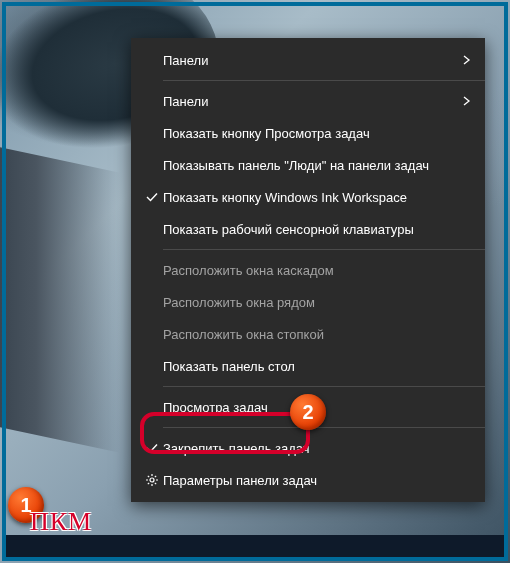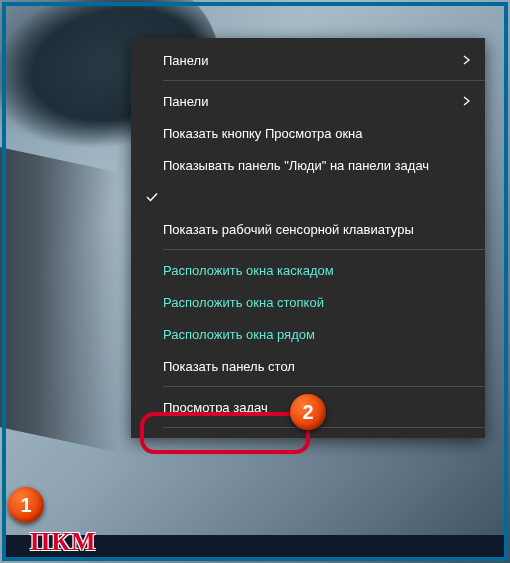--- a/index.html
+++ b/index.html
@@ -40,38 +40,38 @@
     padding:6px 0;
   }
   .mi {
     display:flex; align-items:center; height:32px;
     padding:0 14px 0 10px; position:relative;
     cursor:default;
   }
   .mi .icon { width:22px; display:flex; align-items:center; justify-content:center; flex-shrink:0; }
   .mi .label { flex:1; white-space:nowrap; overflow:hidden; }
   .mi .arrow { width:14px; text-align:right; flex-shrink:0; }
-  .mi.disabled .label { color:#5eead4; }
+  .mi.disabled .label { color:#a3a3a3; }
   .sep { height:1px; background:#4a4a4a; margin:4px 0 4px 32px; }
   .check svg, .gear svg { display:block; }
   .highlight {
     position:absolute; border:4px solid #d5002a; border-radius:14px;
     pointer-events:none;
   }
   .badge {
     position:absolute; width:36px; height:36px; border-radius:50%;
     background: radial-gradient(circle at 35% 30%, #ff7a33, #e53a00 70%);
     box-shadow:0 2px 5px rgba(0,0,0,0.6), inset -2px -2px 5px rgba(0,0,0,0.3);
     color:#fff; font-weight:700; font-size:20px; line-height:36px; text-align:center;
     font-family:Arial, sans-serif;
   }
   .pkm {
-    position:absolute; left:30px; bottom:6px;
+    position:absolute; left:30px; bottom:26px;
     font-family:"Times New Roman", Georgia, serif;
-    font-weight:700; font-size:26px; letter-spacing:1px;
+    font-weight:400; font-size:26px; letter-spacing:1px;
     color:#d5002a;
     text-shadow:-1px -1px 0 #fff,1px -1px 0 #fff,-1px 1px 0 #fff,1px 1px 0 #fff;
   }
 </style>
 </head>
 <body>
 
 <div class="wallpaper"></div>
 
 <div class="ctxmenu">
@@ -93,71 +93,89 @@
     <span class="label">Панели</span>
     <span class="arrow">
       <svg width="8" height="10" viewBox="0 0 8 10">
           <path d="M1 1 L6 5 L1 9" stroke="#fff" stroke-width="1.3" fill="none"></path>
         </svg>
     </span>
   </div>
 
   <div class="mi">
     <span class="icon"></span>
-    <span class="label">Показать кнопку Просмотра окна</span>
+    <span class="label">Показать кнопку Просмотра задач</span>
   </div>
 
   <div class="mi">
     <span class="icon"></span>
     <span class="label">Показывать панель "Люди" на панели задач</span>
   </div>
 
   <div class="mi">
     <span class="icon check">
       <svg width="14" height="14" viewBox="0 0 14 14">
           <path d="M2 7 L5.5 10.5 L12 3.5" stroke="#fff" stroke-width="1.4" fill="none"></path>
         </svg>
     </span>
+    <span class="label">Показать кнопку Windows Ink Workspace</span>
   </div>
 
   <div class="mi">
     <span class="icon"></span>
     <span class="label">Показать рабочий сенсорной клавиатуры</span>
   </div>
 
   <div class="sep"></div>
 
   <div class="mi disabled">
     <span class="icon"></span>
     <span class="label">Расположить окна каскадом</span>
   </div>
   <div class="mi disabled">
     <span class="icon"></span>
-    <span class="label">Расположить окна стопкой</span>
+    <span class="label">Расположить окна рядом</span>
   </div>
   <div class="mi disabled">
     <span class="icon"></span>
-    <span class="label">Расположить окна рядом</span>
+    <span class="label">Расположить окна стопкой</span>
   </div>
 
   <div class="mi">
     <span class="icon"></span>
     <span class="label">Показать панель стол</span>
   </div>
 
   <div class="sep"></div>
 
   <div class="mi">
     <span class="icon"></span>
     <span class="label">Просмотра задач</span>
   </div>
 
   <div class="sep"></div>
 
+  <div class="mi">
+    <span class="icon check">
+      <svg width="14" height="14" viewBox="0 0 14 14">
+          <path d="M2 7 L5.5 10.5 L12 3.5" stroke="#fff" stroke-width="1.4" fill="none"></path>
+        </svg>
+    </span>
+    <span class="label">Закрепить панель задач</span>
+  </div>
 
+  <div class="mi">
+    <span class="icon gear">
+      <svg width="14" height="14" viewBox="0 0 14 14">
+          <circle cx="7" cy="7" r="2" fill="none" stroke="#fff" stroke-width="1.2"></circle>
+          <path d="M7 1v2M7 11v2M1 7h2M11 7h2M2.8 2.8l1.4 1.4M9.8 9.8l1.4 1.4M11.2 2.8l-1.4 1.4M4.2 9.8l-1.4 1.4" stroke="#fff" stroke-width="1.2"></path>
+        </svg>
+    </span>
+    <span class="label">Параметры панели задач</span>
+  </div>
 
 </div>
 
 <div class="taskbar"></div>
 
 <div class="highlight" style="left:140px; top:412px; width:170px; height:42px;"></div>
 
 <div class="badge" style="left:290px; top:394px;">
   <span>2</span>
 </div>

